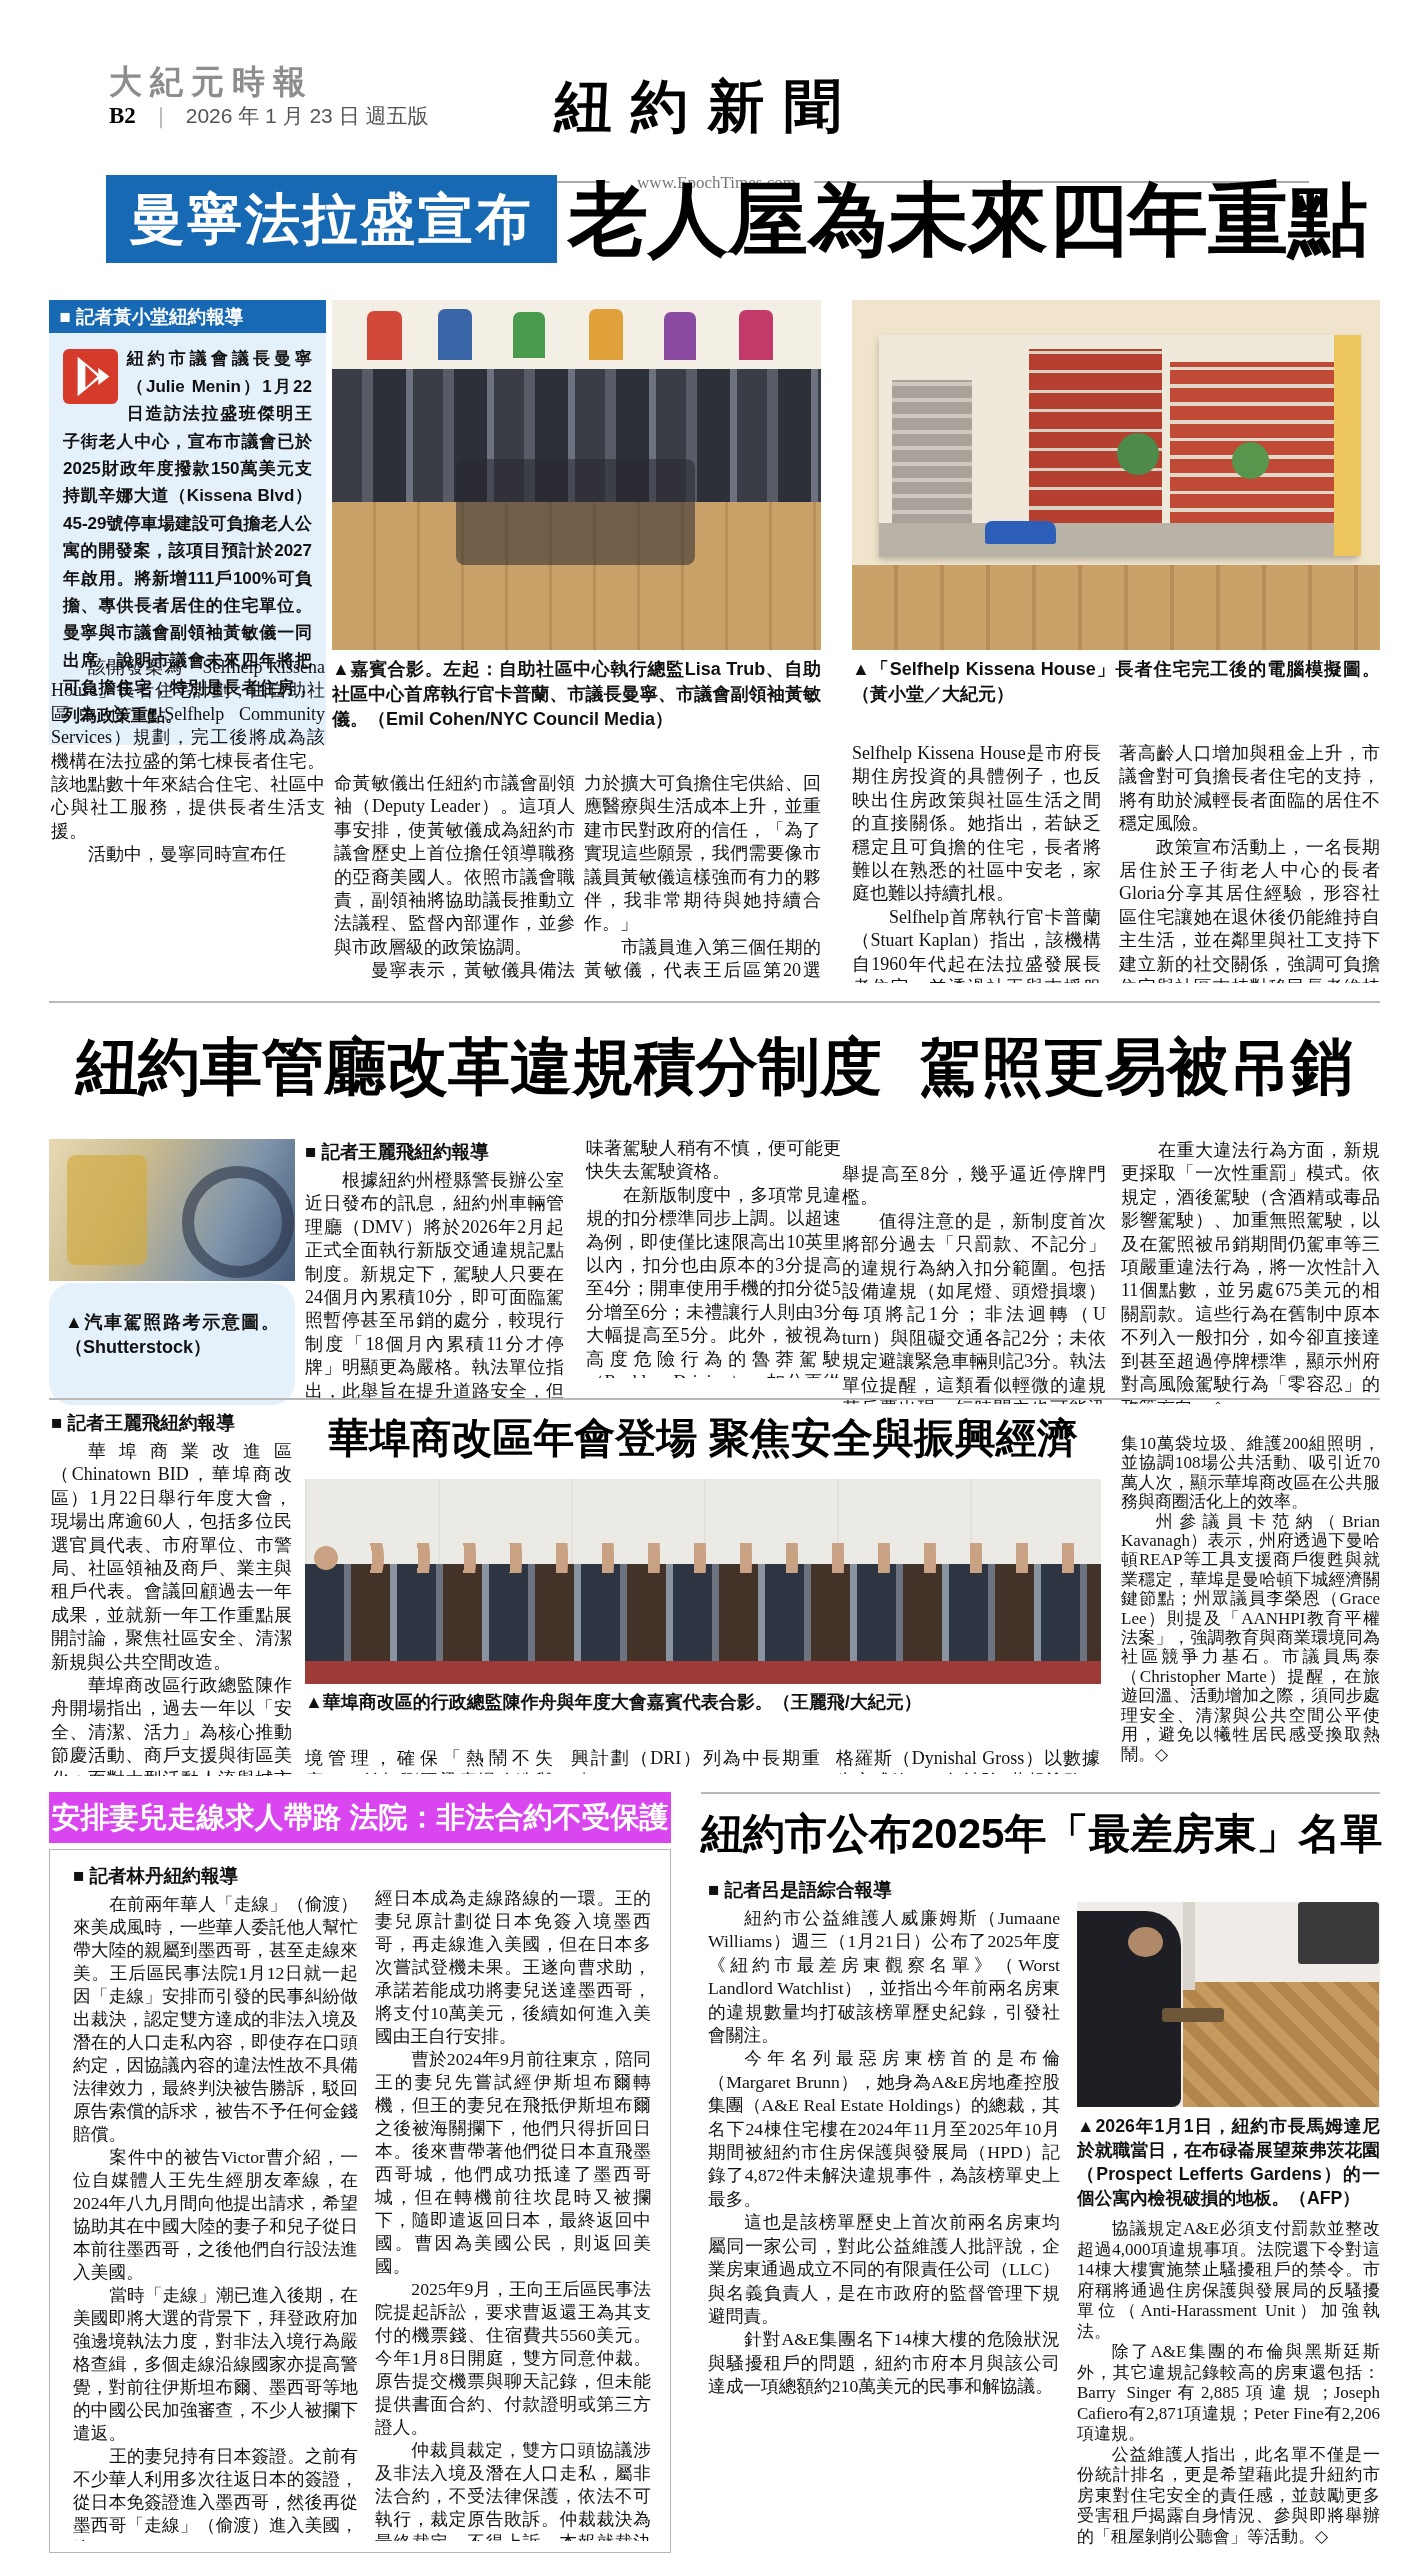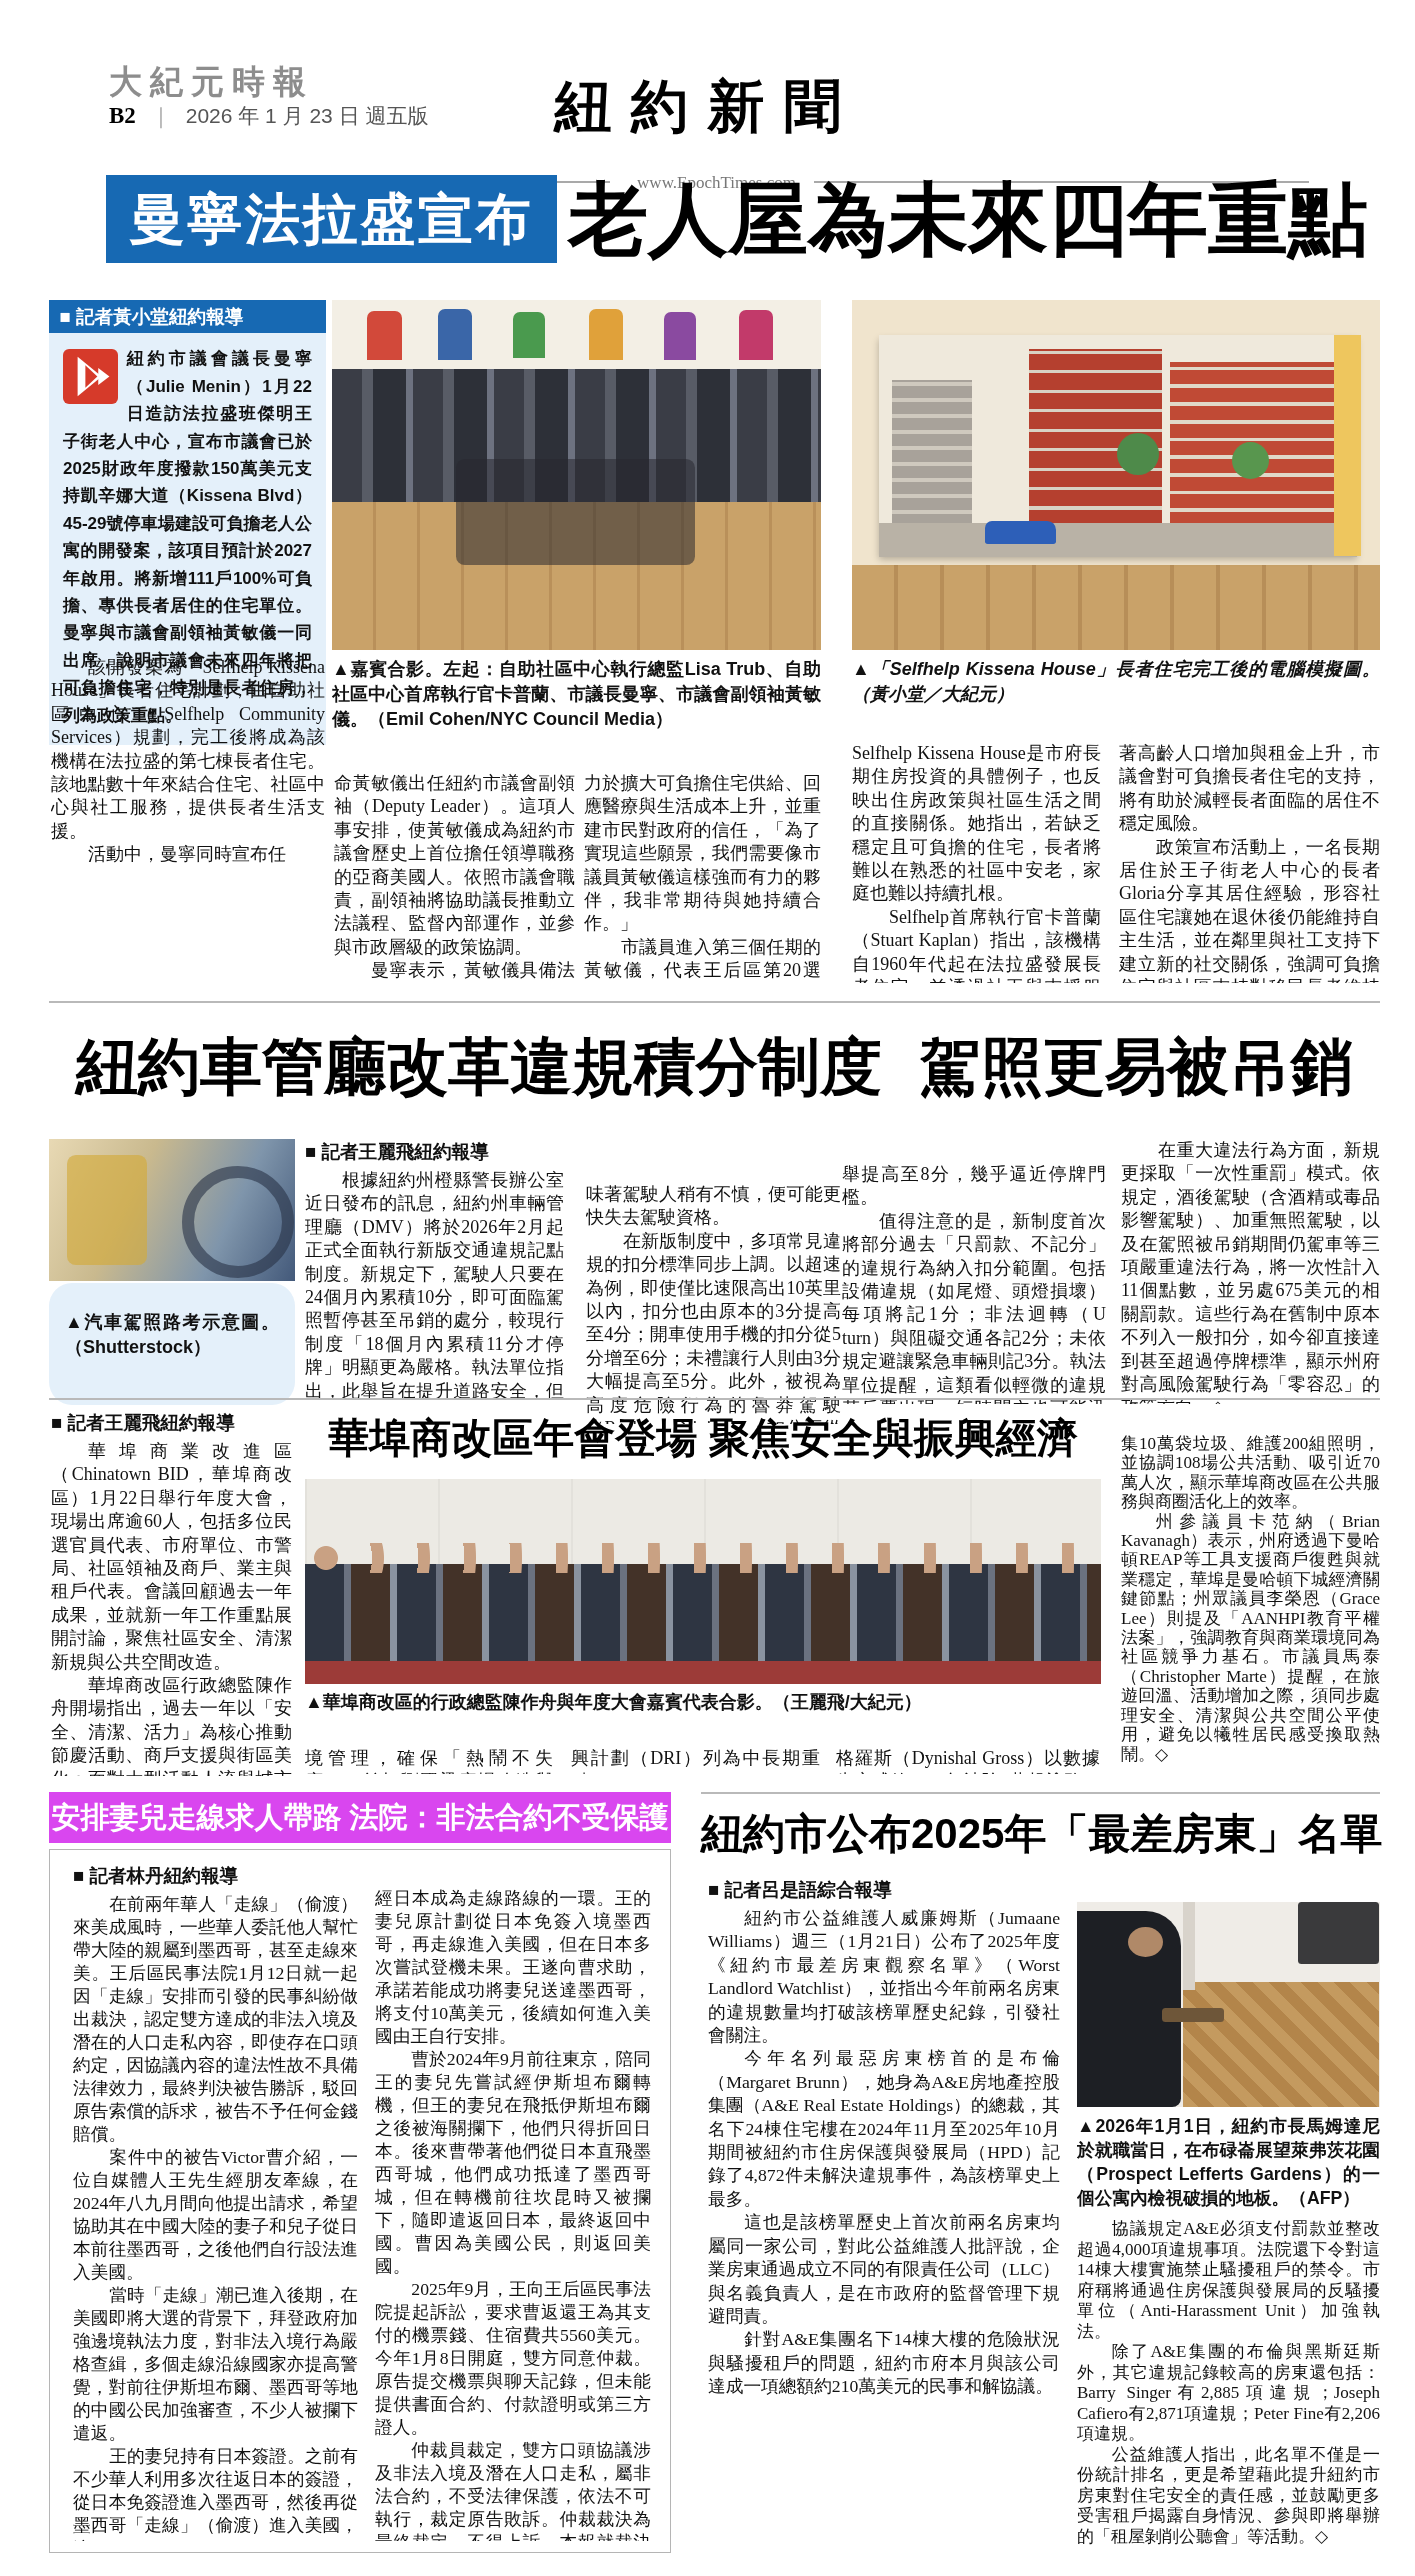--- a/index.html
+++ b/index.html
@@ -87,21 +87,21 @@
     <div class="abs" style="left:318px;top:62px;width:164px;height:164px;
          background:repeating-linear-gradient(0deg,#c04a35 0 14px,#e0d8c8 14px 17.7px),#c04a35;"></div>
     <div class="abs" style="left:40px;top:80px;width:80px;height:146px;
          background:repeating-linear-gradient(0deg,#a8a29a 0 12.4px,#cfc9be 12.4px 16px);"></div>
     <div class="abs" style="left:26.5px;top:223px;width:478px;height:34px;background:#b9b2a6;"></div>
     <div class="abs" style="left:133px;top:221px;width:71px;height:23px;background:#2d5fb8;border-radius:7px 8.8px 2.7px 2.7px;"></div>
     <div class="abs" style="left:265px;top:133px;width:42px;height:42px;background:#4e8a4a;border-radius:50%;"></div>
     <div class="abs" style="left:380px;top:142px;width:37px;height:37px;background:#58964e;border-radius:50%;"></div>
     <div class="abs" style="left:482px;top:35px;width:26.5px;height:221px;background:#eec65e;"></div>
   </div>
-  <div class="abs caption" style="left:852px;top:657px;width:528px;height:55px;overflow:hidden;font-style:italic;">▲「Selfhelp Kissena House」長者住宅完工後的電腦模擬圖。（黃小堂／大紀元）</div>
+  <div class="abs caption" style="left:852px;top:657px;width:528px;height:55px;overflow:hidden;">▲「Selfhelp Kissena House」長者住宅完工後的電腦模擬圖。（黃小堂／大紀元）</div>
 
   <div class="abs col body-text" style="left:51px;top:656px;width:274px;height:326px;overflow:hidden;">
     <p>該開發案為「Selfhelp Kissena House」長者住宅計劃，由自助社區中心（Selfhelp Community Services）規劃，完工後將成為該機構在法拉盛的第七棟長者住宅。該地點數十年來結合住宅、社區中心與社工服務，提供長者生活支援。</p>
     <p>活動中，曼寧同時宣布任</p>
   </div>
   <div class="abs col body-text" style="left:334px;top:748px;width:241px;height:234px;overflow:hidden;">
     <p class="cont">命黃敏儀出任紐約市議會副領袖（Deputy Leader）。這項人事安排，使黃敏儀成為紐約市議會歷史上首位擔任領導職務的亞裔美國人。依照市議會職責，副領袖將協助議長推動立法議程、監督內部運作，並參與市政層級的政策協調。</p>
     <p>曼寧表示，黃敏儀具備法律背景與多年公共服務經驗，對市政運作與基層社區需求均有深入理解。她指出，市議會未來將致</p>
   </div>
   <div class="abs col body-text" style="left:584px;top:748px;width:237px;height:234px;overflow:hidden;">
@@ -128,21 +128,21 @@
     <div class="abs" style="left:133px;top:26.5px;width:88px;height:88px;border:12.4px solid rgba(40,50,70,0.6);border-radius:50%;"></div>
   </div>
   <div class="abs leadbox-body" style="left:49px;top:1283px;width:246px;height:122px;border-radius:23px;">
     <div class="caption" style="padding:26.5px 16px 0 16px;">▲汽車駕照路考示意圖。（Shutterstock）</div>
   </div>
 
   <div class="abs byline" style="left:305px;top:1139px;">■ 記者王麗飛紐約報導</div>
   <div class="abs col body-text" style="left:305px;top:1169px;width:259px;height:235px;overflow:hidden;">
     <p>根據紐約州橙縣警長辦公室近日發布的訊息，紐約州車輛管理廳（DMV）將於2026年2月起正式全面執行新版交通違規記點制度。新規定下，駕駛人只要在24個月內累積10分，即可面臨駕照暫停甚至吊銷的處分，較現行制度「18個月內累積11分才停牌」明顯更為嚴格。執法單位指出，此舉旨在提升道路安全，但也意</p>
   </div>
-  <div class="abs col body-text" style="left:586px;top:1159px;width:255px;height:265px;overflow:hidden;">
+  <div class="abs col body-text" style="left:586px;top:1113px;width:255px;height:265px;overflow:hidden;">
     <p class="cont">味著駕駛人稍有不慎，便可能更快失去駕駛資格。</p>
     <p>在新版制度中，多項常見違規的扣分標準同步上調。以超速為例，即使僅比速限高出10英里以內，扣分也由原本的3分提高至4分；開車使用手機的扣分從5分增至6分；未禮讓行人則由3分大幅提高至5分。此外，被視為高度危險行為的魯莽駕駛（Reckless Driving），扣分更從原先的5分一</p>
   </div>
   <div class="abs col body-text" style="left:842px;top:1139px;width:264px;height:265px;overflow:hidden;">
     <p class="cont">舉提高至8分，幾乎逼近停牌門檻。</p>
     <p>值得注意的是，新制度首次將部分過去「只罰款、不記分」的違規行為納入扣分範圍。包括設備違規（如尾燈、頭燈損壞）每項將記1分；非法迴轉（U turn）與阻礙交通各記2分；未依規定避讓緊急車輛則記3分。執法單位提醒，這類看似輕微的違規若反覆出現，短時間內也可能迅速累積大量點數。</p>
   </div>
   <div class="abs col body-text" style="left:1121px;top:1139px;width:259px;height:265px;overflow:hidden;">
     <p>在重大違法行為方面，新規更採取「一次性重罰」模式。依規定，酒後駕駛（含酒精或毒品影響駕駛）、加重無照駕駛，以及在駕照被吊銷期間仍駕車等三項嚴重違法行為，將一次性計入11個點數，並另處675美元的相關罰款。這些行為在舊制中原本不列入一般扣分，如今卻直接達到甚至超過停牌標準，顯示州府對高風險駕駛行為「零容忍」的政策方向。◇</p>
   </div>

